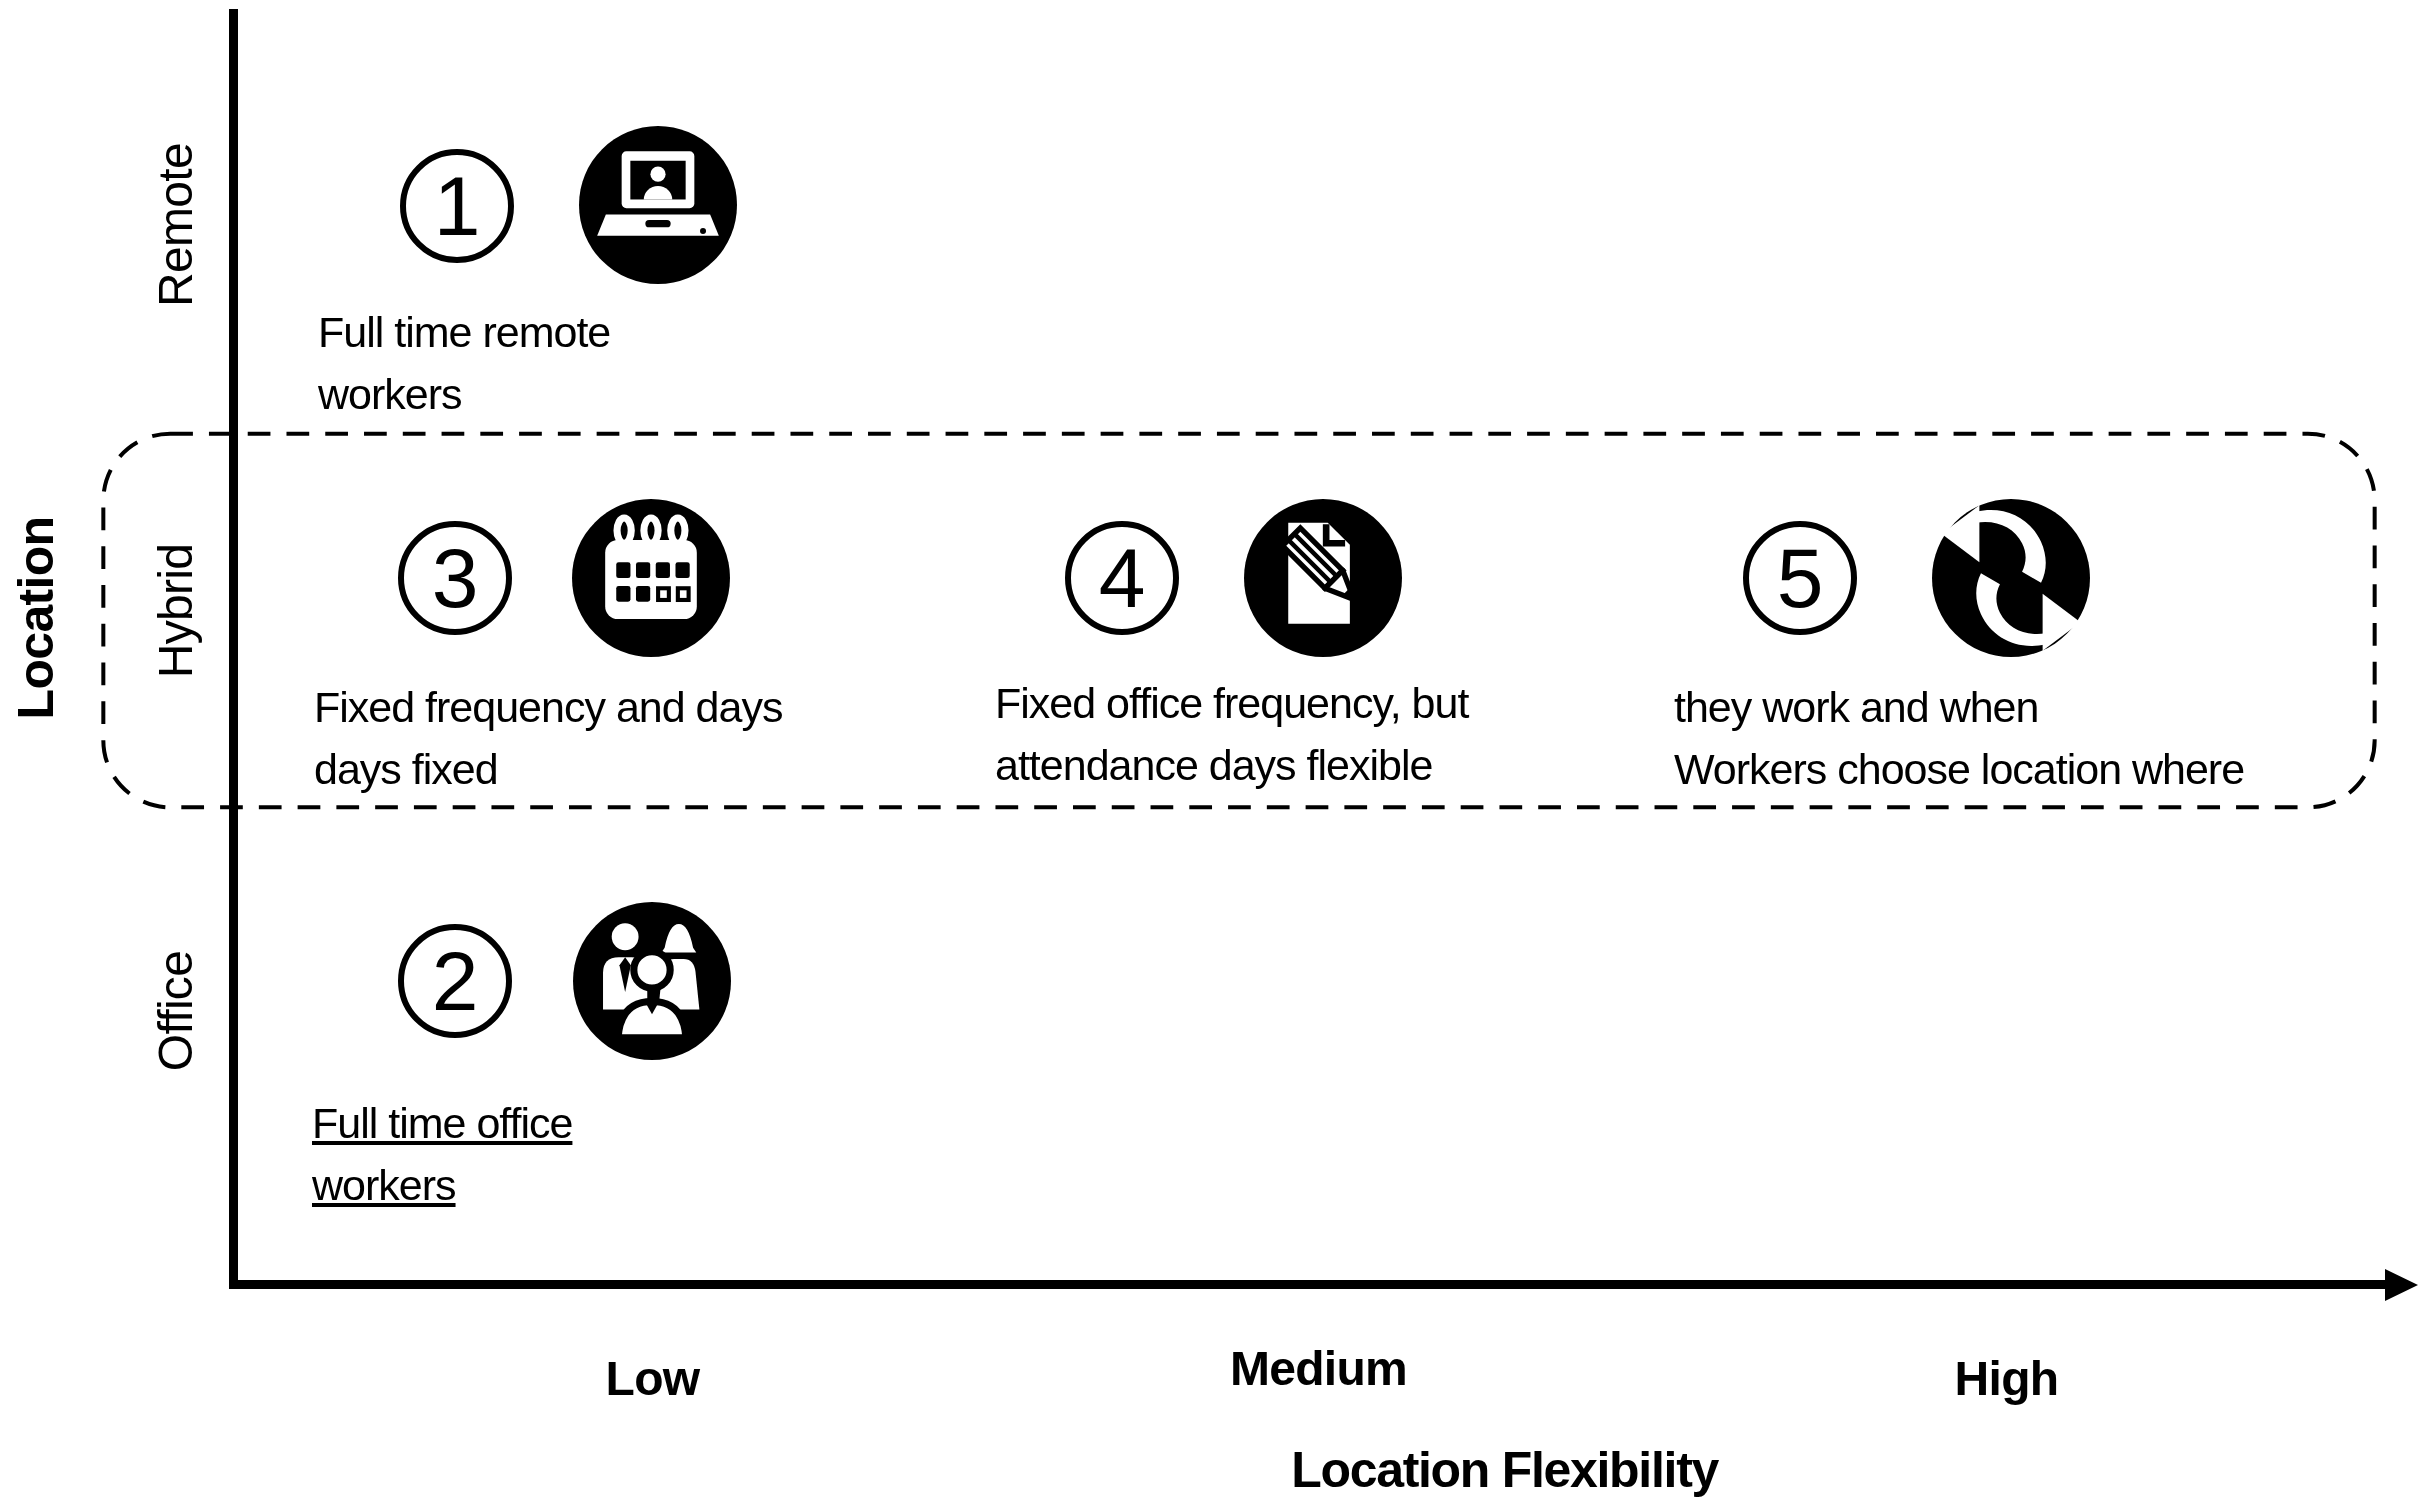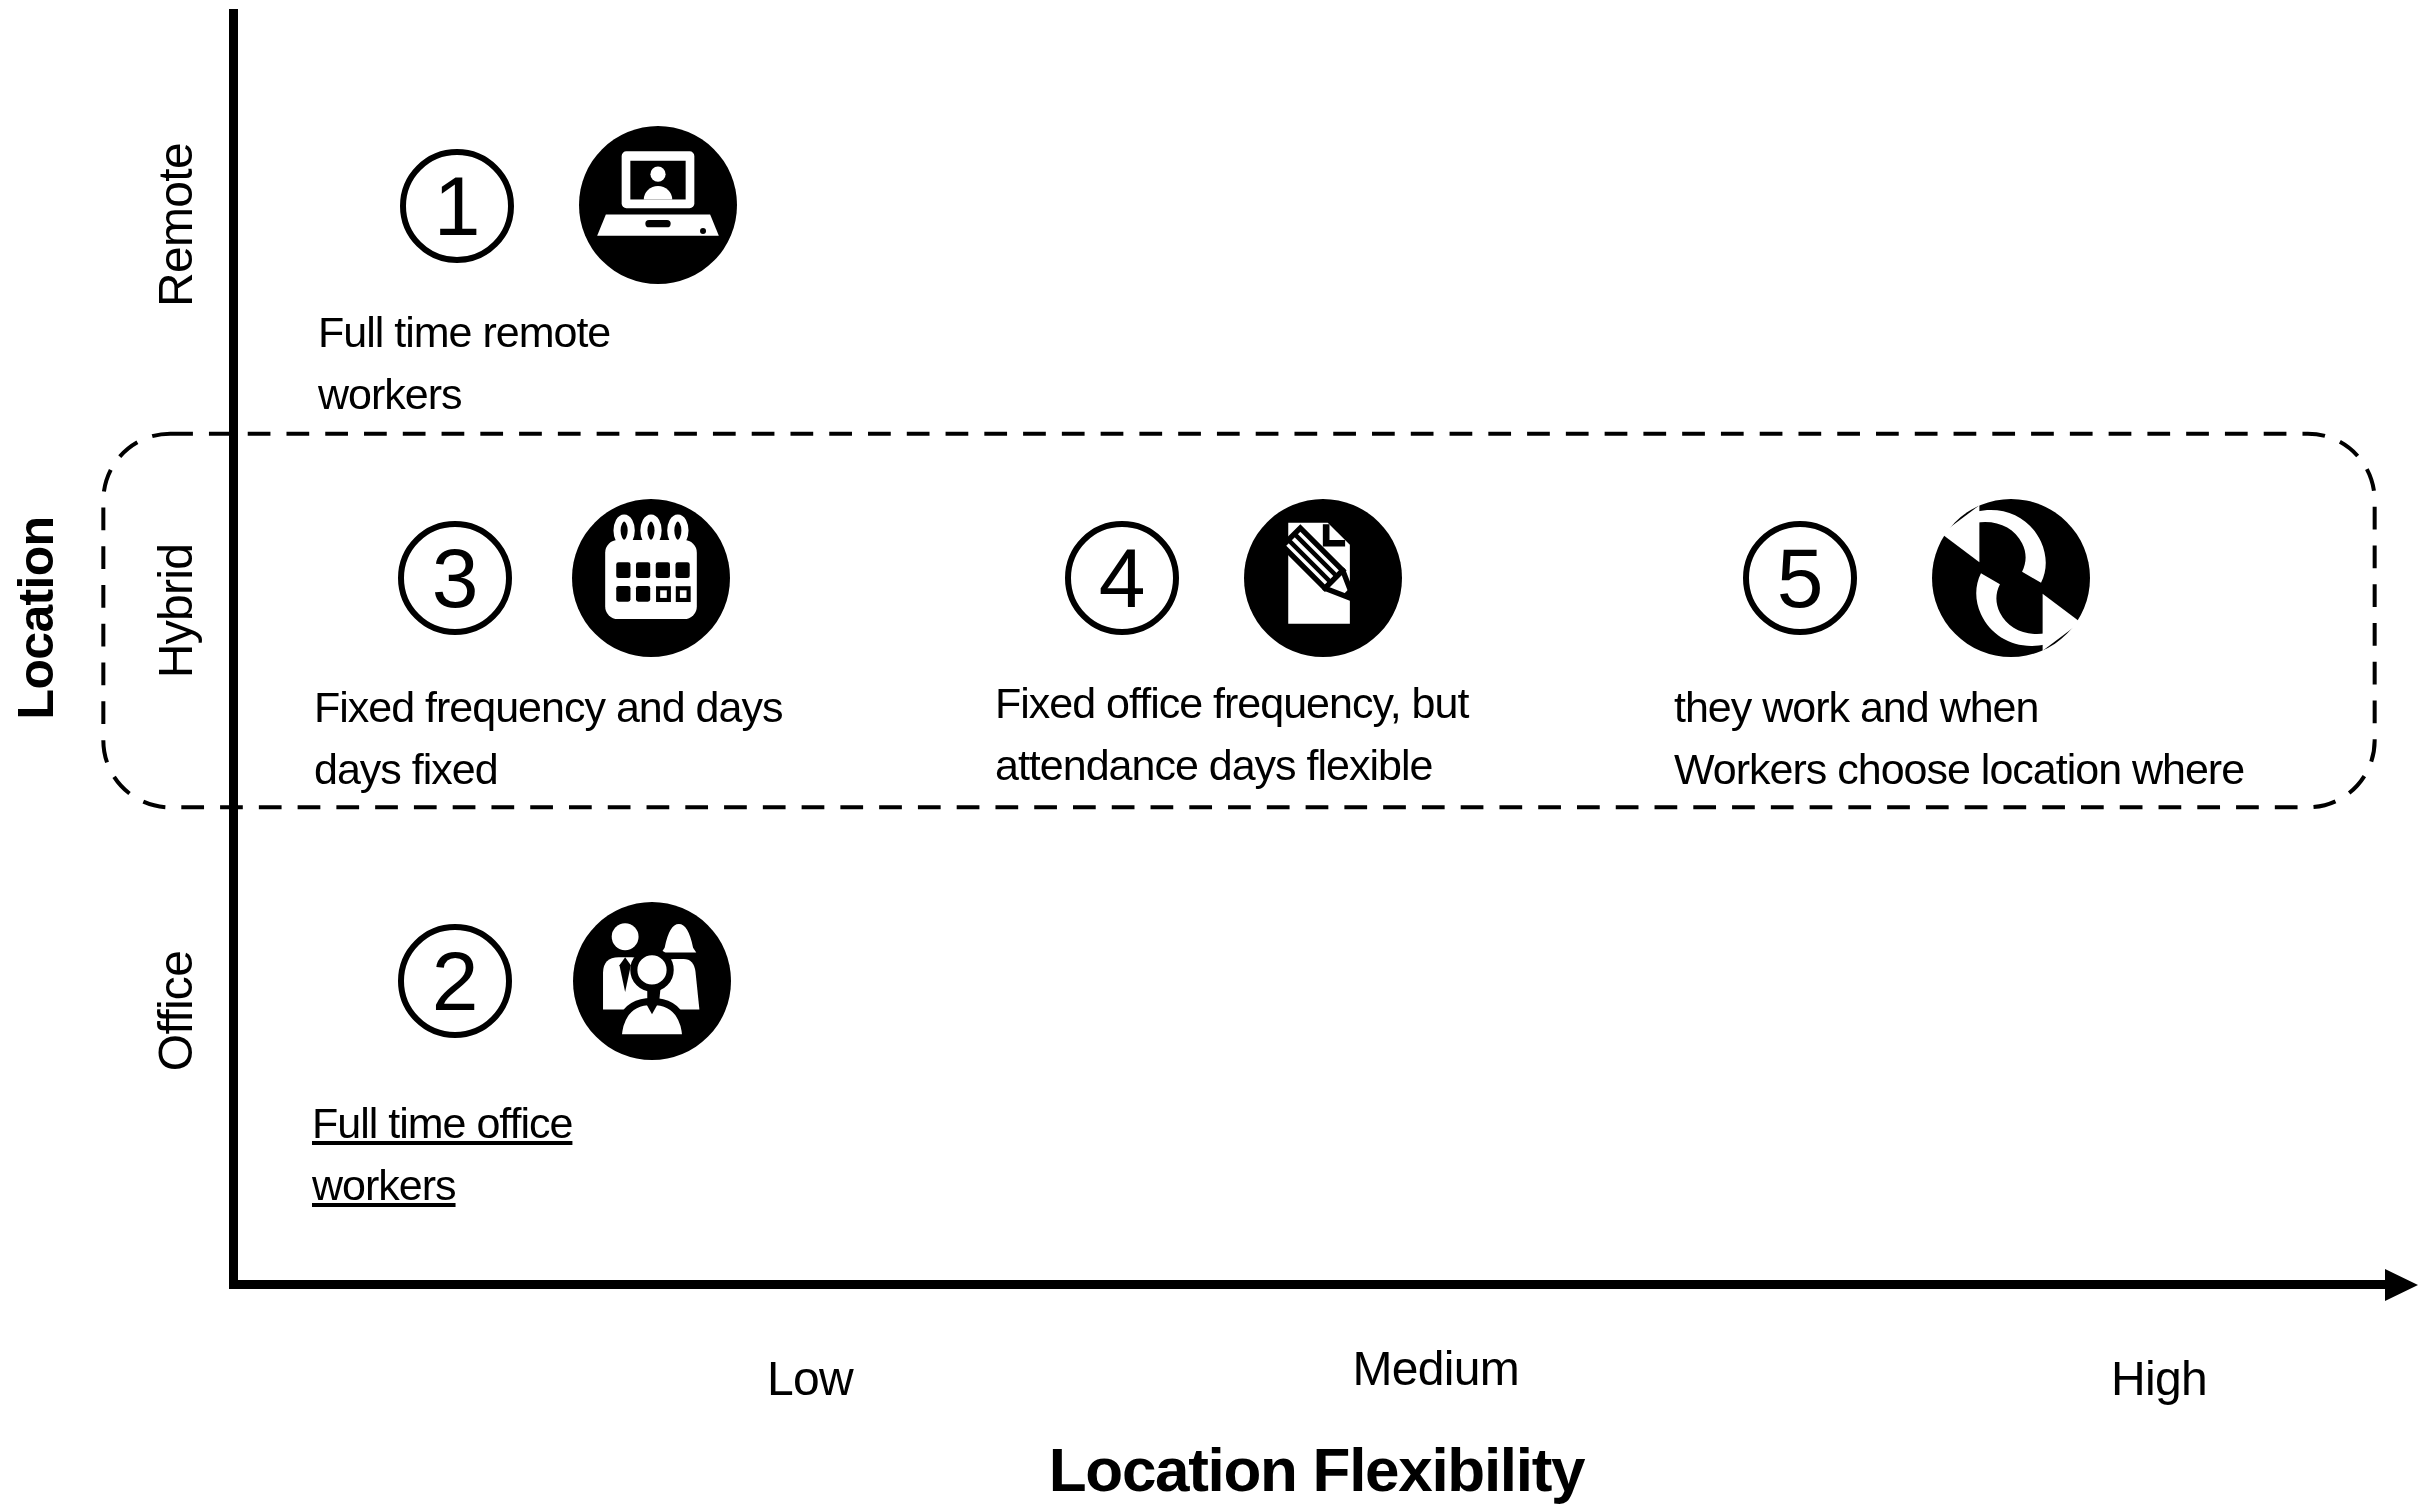--- a/index.html
+++ b/index.html
@@ -27,25 +27,25 @@
     text-align:center;font-size:48px;letter-spacing:-0.7px;
     transform:rotate(-90deg);
   }
   .axis-title-y{
     position:absolute;width:401px;height:64px;line-height:64px;
     text-align:center;font-size:50px;font-weight:bold;letter-spacing:-0.7px;
     transform:rotate(-90deg);
   }
   .xlab{
     position:absolute;width:401px;height:60px;line-height:60px;
-    text-align:right;font-size:48px;letter-spacing:-0.7px;
+    text-align:center;font-size:48px;letter-spacing:-0.7px;font-weight:bold;
   }
   .axis-title-x{
     position:absolute;width:803px;height:64px;line-height:64px;
-    text-align:center;font-size:62px;font-weight:bold;letter-spacing:-1.3px;
+    text-align:right;font-size:50px;font-weight:bold;letter-spacing:-1.3px;
   }
   
   .num-circle{
     position:absolute;width:102px;height:102px;border:6px solid #000;border-radius:50%;
     background:#fff;display:flex;align-items:center;justify-content:center;
     font-size:84px;
   }
   .icon-badge{position:absolute;width:158px;height:158px;}
   .caption{
     position:absolute;width:669px;

